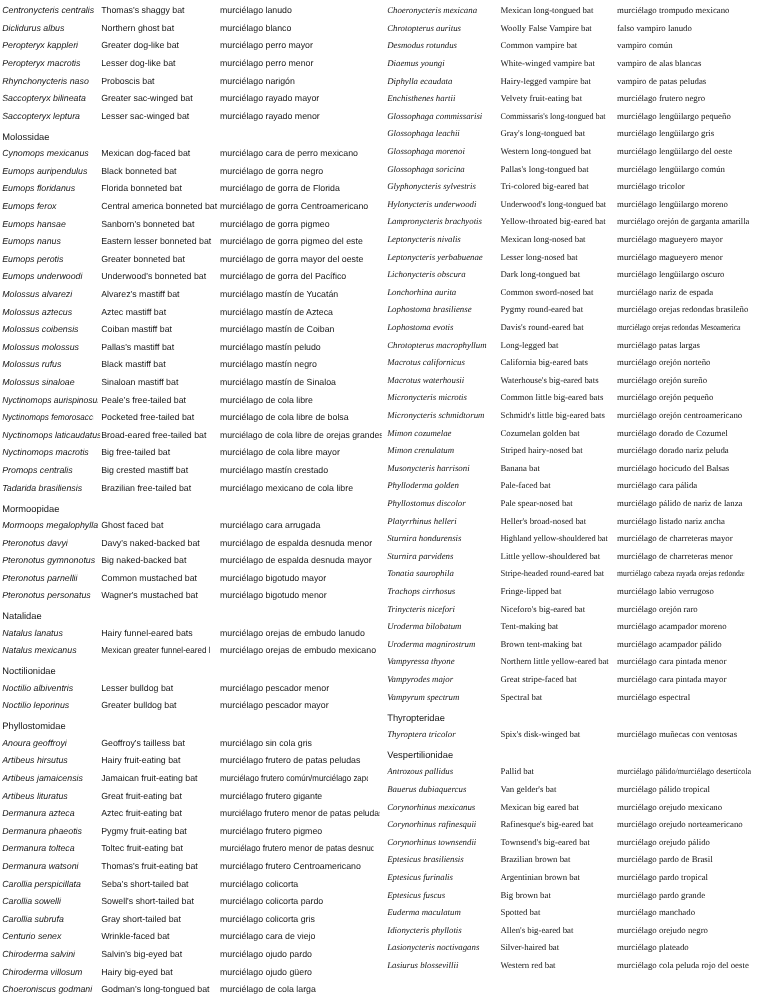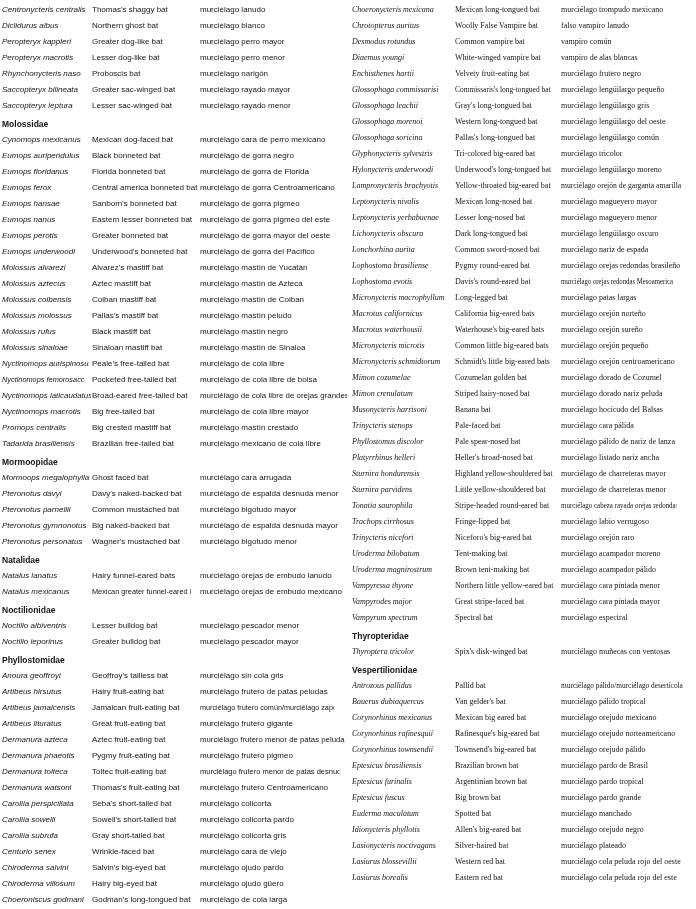--- a/index.html
+++ b/index.html
@@ -23,21 +23,21 @@
     font-size: 8px;
     line-height: 10px;
     white-space: nowrap;
     overflow: hidden;
   }
   .sci { font-style: italic; }
 
   .family {
     height: 16px; margin-top: 2px;
     display: flex; align-items: center;
-    font-weight: 700; font-size: 8.5px;
+    font-weight: 400; font-size: 8.5px;
     white-space: nowrap;
   }
 </style>
 </head>
 <body>
 
 <div class="page">
   <div class="col col-left">
       <div class="row">
         <div class="cell sci">Centronycteris centralis</div>
@@ -180,30 +180,30 @@
         <div class="cell sci">Mormoops megalophylla</div>
         <div class="cell eng">Ghost faced bat</div>
         <div class="cell spa">murciélago cara arrugada</div>
       </div>
       <div class="row">
         <div class="cell sci">Pteronotus davyi</div>
         <div class="cell eng">Davy's naked-backed bat</div>
         <div class="cell spa">murciélago de espalda desnuda menor</div>
       </div>
       <div class="row">
+        <div class="cell sci">Pteronotus gymnonotus</div>
+        <div class="cell eng">Big naked-backed bat</div>
+        <div class="cell spa">murciélago de espalda desnuda mayor</div>
+      </div>
+      <div class="row">
         <div class="cell sci">Pteronotus parnellii</div>
         <div class="cell eng">Common mustached bat</div>
         <div class="cell spa">murciélago bigotudo mayor</div>
       </div>
       <div class="row">
-        <div class="cell sci">Pteronotus gymnonotus</div>
-        <div class="cell eng">Big naked-backed bat</div>
-        <div class="cell spa">murciélago de espalda desnuda mayor</div>
-      </div>
-      <div class="row">
         <div class="cell sci">Pteronotus personatus</div>
         <div class="cell eng">Wagner's mustached bat</div>
         <div class="cell spa">murciélago bigotudo menor</div>
       </div>
       <div class="family">Natalidae</div>
       <div class="row">
         <div class="cell sci">Natalus lanatus</div>
         <div class="cell eng">Hairy funnel-eared bats</div>
         <div class="cell spa">murciélago orejas de embudo lanudo</div>
       </div>
@@ -315,20 +315,25 @@
         <div class="cell sci">Desmodus rotundus</div>
         <div class="cell eng">Common vampire bat</div>
         <div class="cell spa">vampiro común</div>
       </div>
       <div class="row">
         <div class="cell sci">Diaemus youngi</div>
         <div class="cell eng">White-winged vampire bat</div>
         <div class="cell spa">vampiro de alas blancas</div>
       </div>
       <div class="row">
+        <div class="cell sci">Diphylla ecaudata</div>
+        <div class="cell eng">Hairy-legged vampire bat</div>
+        <div class="cell spa">vampiro de patas peludas</div>
+      </div>
+      <div class="row">
         <div class="cell sci">Enchisthenes hartii</div>
         <div class="cell eng">Velvety fruit-eating bat</div>
         <div class="cell spa">murciélago frutero negro</div>
       </div>
       <div class="row">
         <div class="cell sci">Glossophaga commissarisi</div>
         <div class="cell eng" style="transform: scaleX(0.929825); transform-origin: 0px 50%;">Commissaris's long-tongued bat</div>
         <div class="cell spa">murciélago lengüilargo pequeño</div>
       </div>
       <div class="row">
@@ -385,21 +390,21 @@
         <div class="cell sci">Lophostoma brasiliense</div>
         <div class="cell eng">Pygmy round-eared bat</div>
         <div class="cell spa">murciélago orejas redondas brasileño</div>
       </div>
       <div class="row">
         <div class="cell sci">Lophostoma evotis</div>
         <div class="cell eng">Davis's round-eared bat</div>
         <div class="cell spa" style="transform: scaleX(0.841772); transform-origin: 0px 50%;">murciélago orejas redondas Mesoamericano</div>
       </div>
       <div class="row">
-        <div class="cell sci">Micronycteris macrophyllum</div>
+        <div class="cell sci">Chrotopterus macrophyllum</div>
         <div class="cell eng">Long-legged bat</div>
         <div class="cell spa">murciélago patas largas</div>
       </div>
       <div class="row">
         <div class="cell sci">Macrotus californicus</div>
         <div class="cell eng">California big-eared bats</div>
         <div class="cell spa">murciélago orejón norteño</div>
       </div>
       <div class="row">
         <div class="cell sci">Macrotus waterhousii</div>
@@ -425,21 +430,21 @@
         <div class="cell sci">Mimon crenulatum</div>
         <div class="cell eng">Striped hairy-nosed bat</div>
         <div class="cell spa">murciélago dorado nariz peluda</div>
       </div>
       <div class="row">
         <div class="cell sci">Musonycteris harrisoni</div>
         <div class="cell eng">Banana bat</div>
         <div class="cell spa">murciélago hocicudo del Balsas</div>
       </div>
       <div class="row">
-        <div class="cell sci">Trinycteris stenops</div>
+        <div class="cell sci">Phylloderma golden</div>
         <div class="cell eng">Pale-faced bat</div>
         <div class="cell spa">murciélago cara pálida</div>
       </div>
       <div class="row">
         <div class="cell sci">Phyllostomus discolor</div>
         <div class="cell eng">Pale spear-nosed bat</div>
         <div class="cell spa">murciélago pálido de nariz de lanza</div>
       </div>
       <div class="row">
         <div class="cell sci">Platyrrhinus helleri</div>
@@ -555,20 +560,15 @@
       </div>
       <div class="row">
         <div class="cell sci">Lasionycteris noctivagans</div>
         <div class="cell eng">Silver-haired bat</div>
         <div class="cell spa">murciélago plateado</div>
       </div>
       <div class="row">
         <div class="cell sci">Lasiurus blossevillii</div>
         <div class="cell eng">Western red bat</div>
         <div class="cell spa">murciélago cola peluda rojo del oeste</div>
-      </div>
-      <div class="row">
-        <div class="cell sci">Lasiurus borealis</div>
-        <div class="cell eng">Eastern red bat</div>
-        <div class="cell spa">murciélago cola peluda rojo del este</div>
       </div>
     </div>
 </div>
 
 </body></html>

